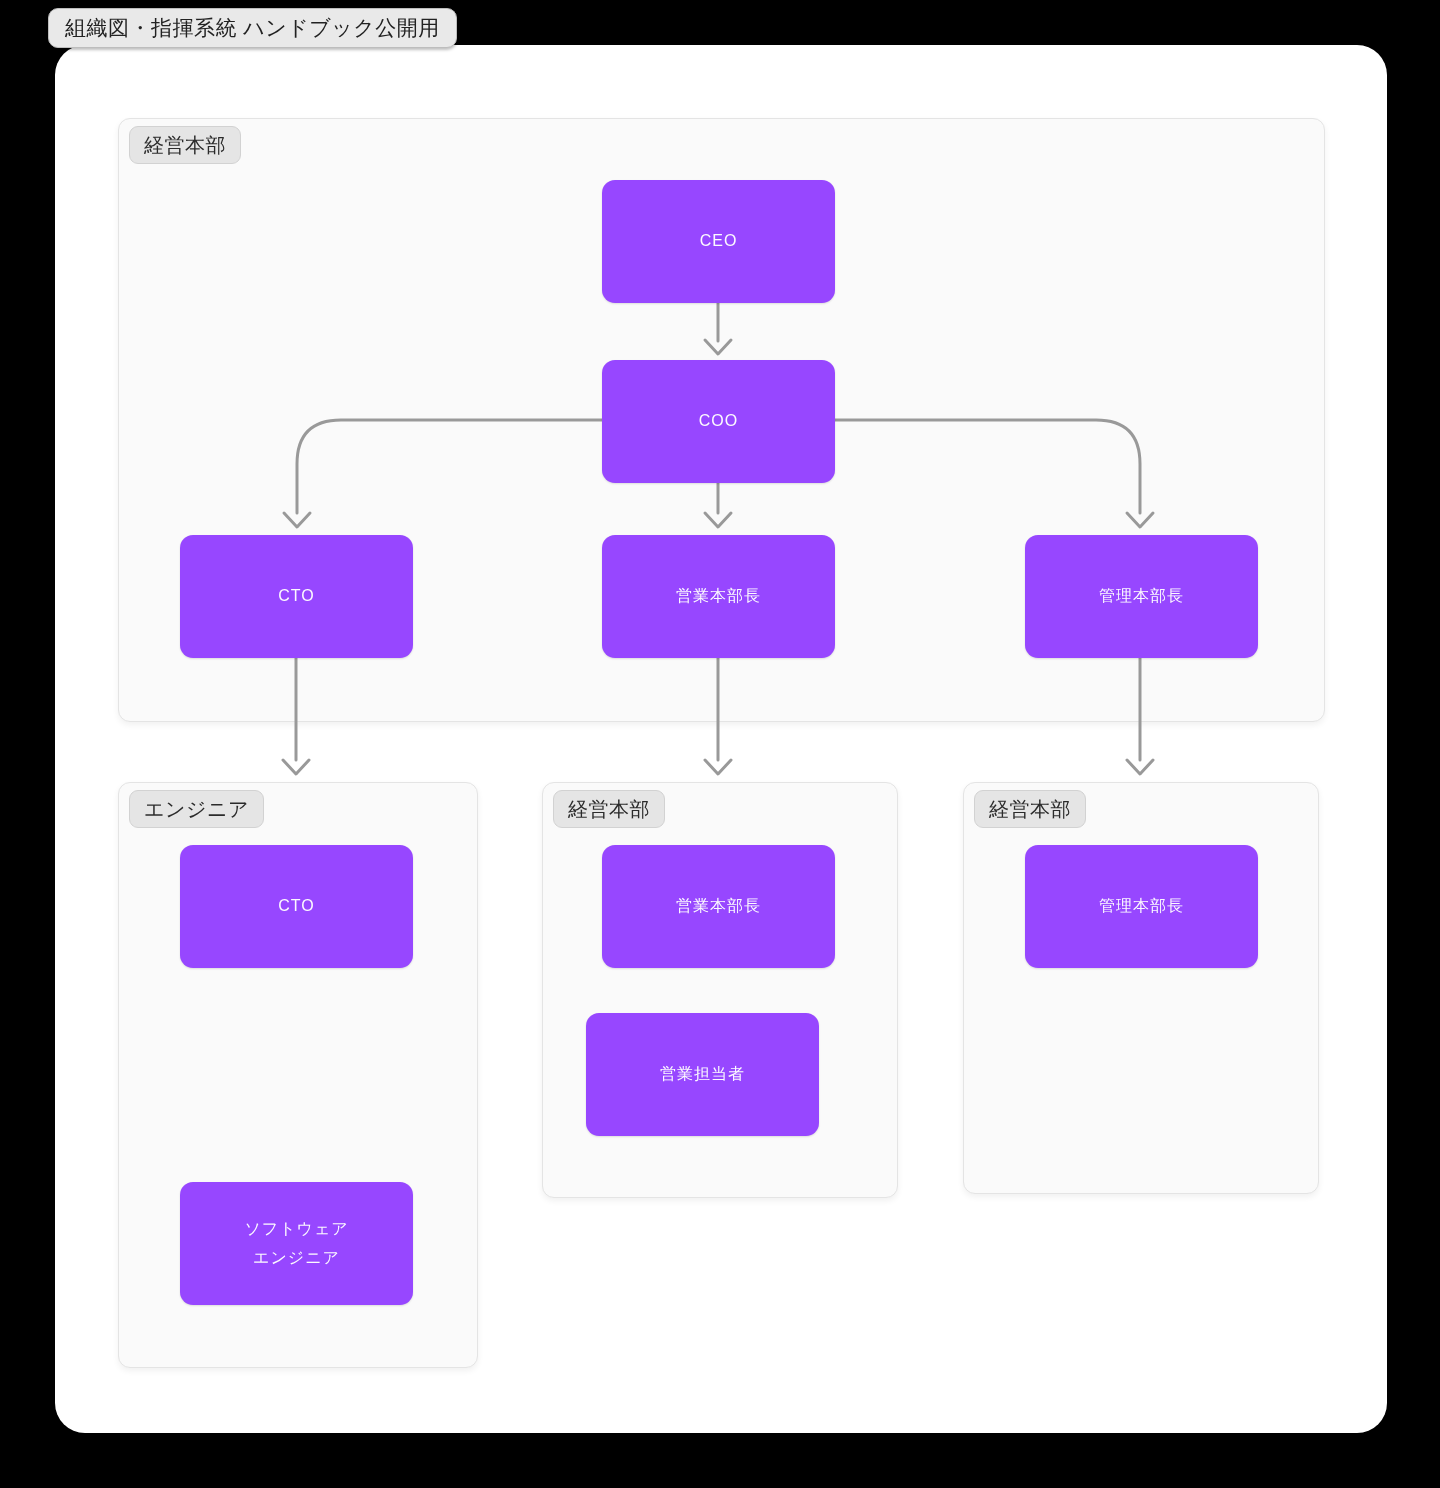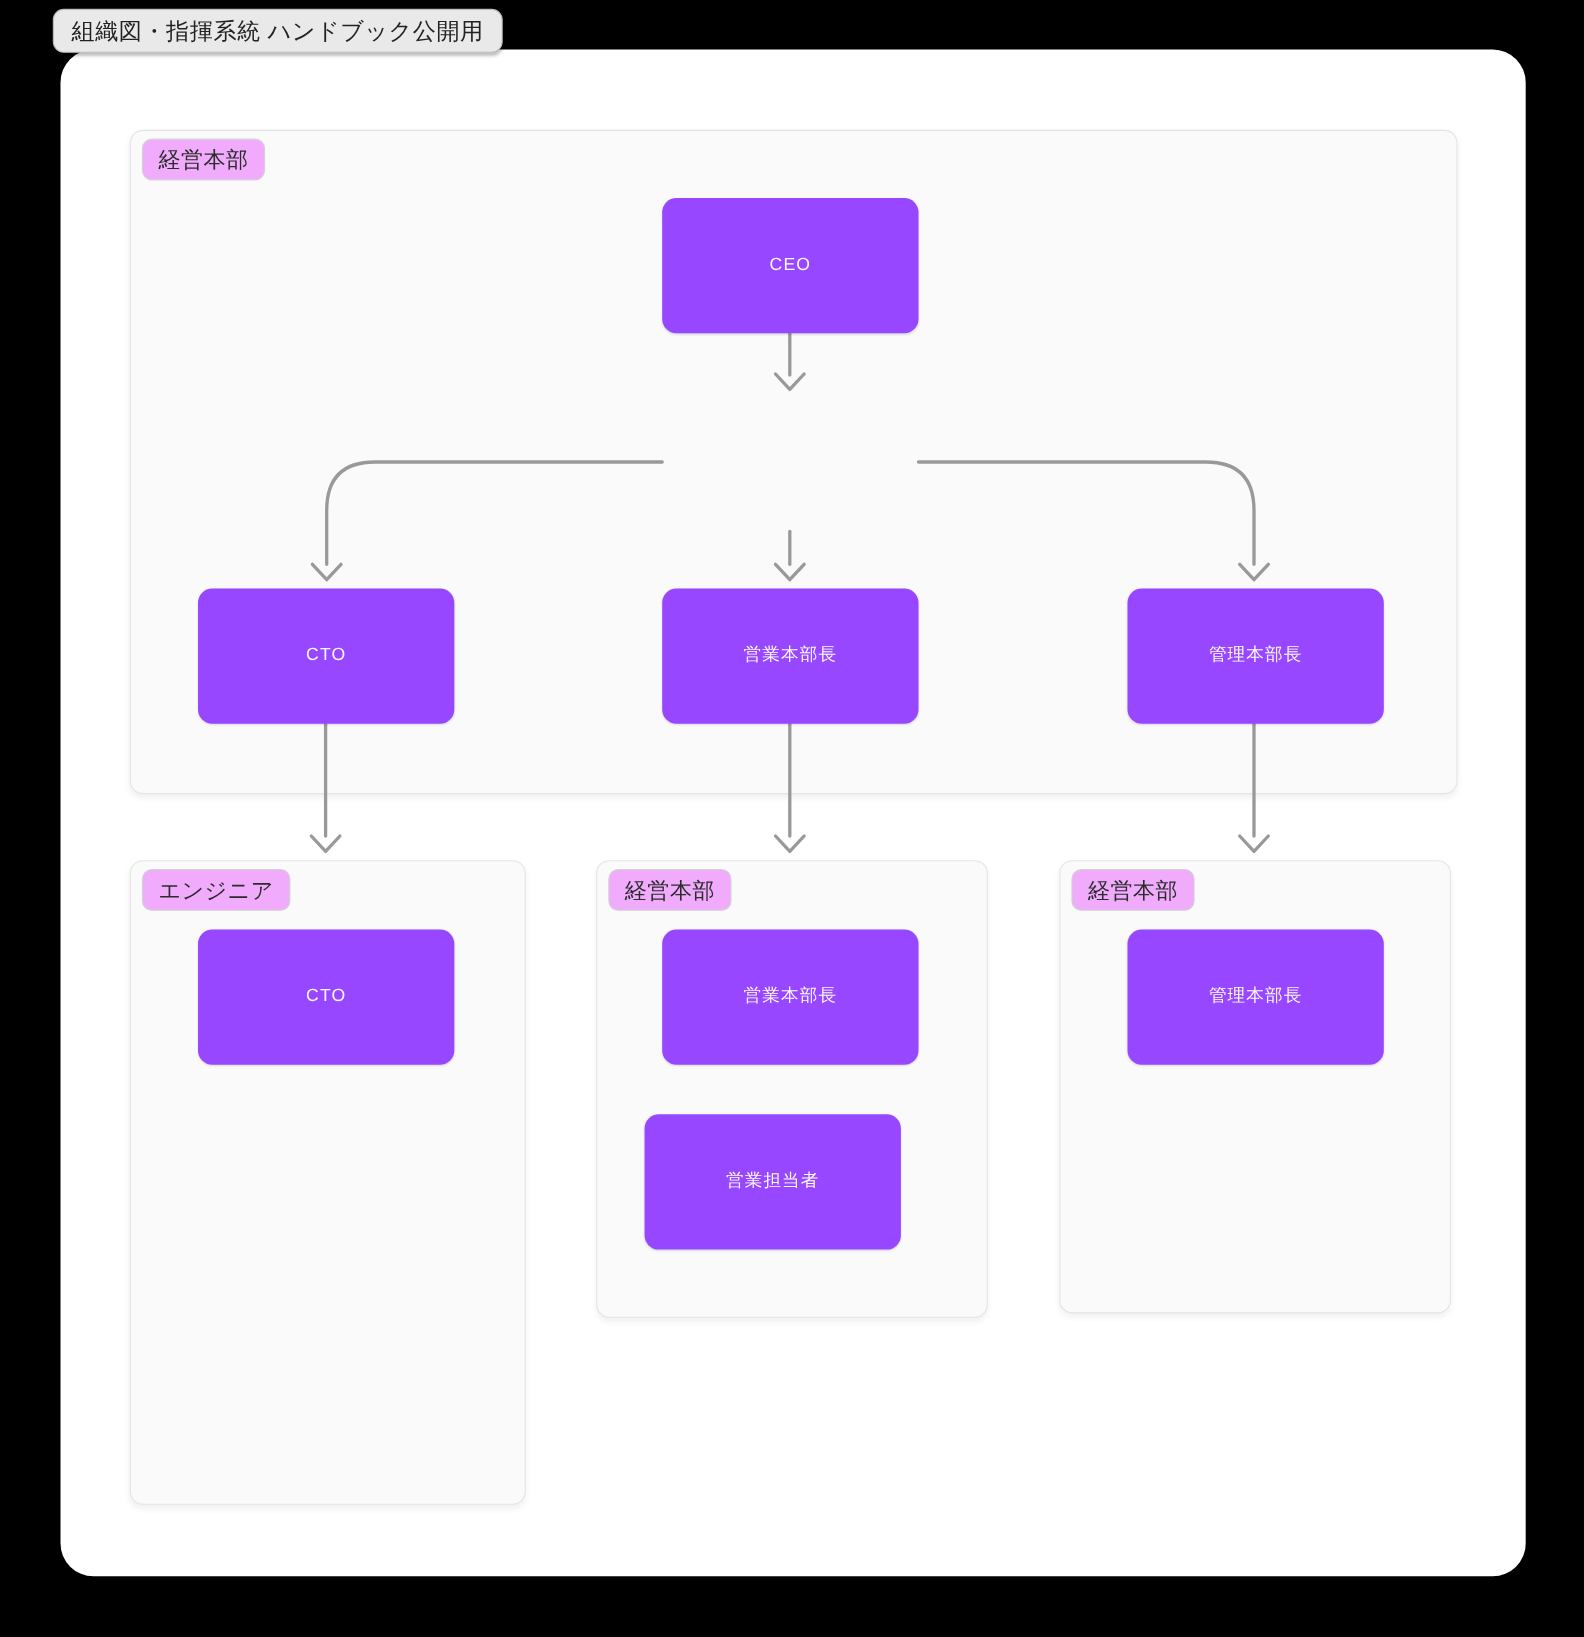--- a/index.html
+++ b/index.html
@@ -50,21 +50,21 @@
     box-shadow: 0 3px 6px rgba(0,0,0,0.06);
     z-index: 2;
   }
   .group-badge {
     position: absolute;
     left: 10px; top: 7px;
     height: 38px;
     padding: 0 14px;
     display: inline-flex;
     align-items: center;
-    background: #f0abfc;
+    background: #e5e5e5;
     border: 1px solid #d2d2d2;
     border-radius: 9px;
     font-size: 20px;
     font-weight: 500;
     color: #2b2b2b;
     letter-spacing: 0.5px;
     white-space: nowrap;
     text-align: right;
   }
 
@@ -158,24 +158,27 @@
     <path d="M283 760 L296 774 L309 760"></path>
 
     <path d="M718 658 L718 760"></path>
     <path d="M705 760 L718 774 L731 760"></path>
 
     <path d="M1140 658 L1140 760"></path>
     <path d="M1127 760 L1140 774 L1153 760"></path>
   </svg>
 
   <div class="node n-ceo">CEO</div>
+  <div class="node n-coo">COO</div>
   <div class="node n-cto">CTO</div>
   <div class="node n-saleshead">営業本部長</div>
   <div class="node n-adminhead">管理本部長</div>
 
   <div class="node n-devcto">CTO</div>
+  <div class="node n-swe">ソフトウェア
+エンジニア</div>
 
   <div class="node n-saleshead2">営業本部長</div>
   <div class="node n-salesrep">営業担当者</div>
 
   <div class="node n-adminhead2">管理本部長</div>
 
 </div>
 
 </body></html>

